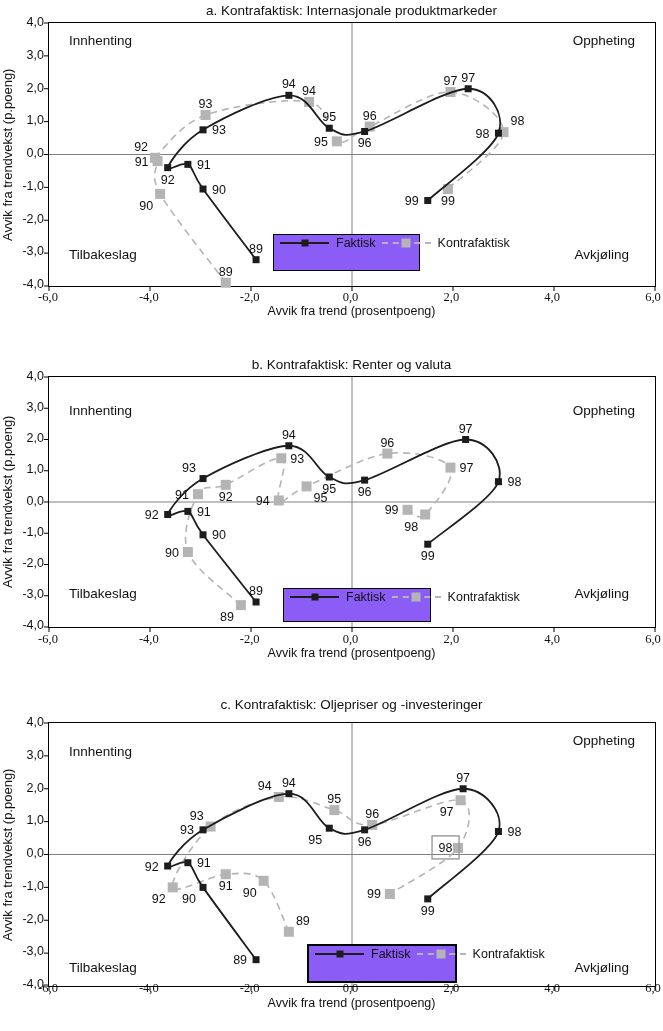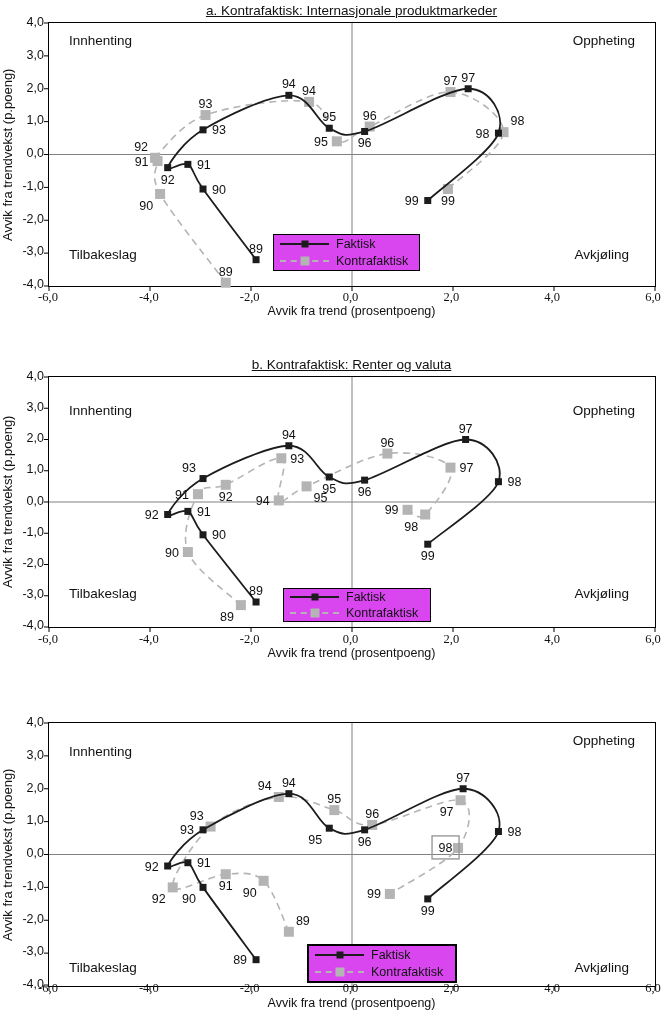--- a/index.html
+++ b/index.html
@@ -2,21 +2,21 @@
 <html><head>
 <meta charset="utf-8">
 <style>
   html,body{margin:0;padding:0;background:#ffffff;}
   .figure{position:relative;width:663px;height:1031px;background:#ffffff;
           font-family:"Liberation Sans","DejaVu Sans",sans-serif;color:#111;overflow:hidden;}
   .chart{position:absolute;left:0;width:663px;}
   .chart-a{top:0;height:330px;}
   .chart-b{top:345px;height:330px;}
   .chart-c{top:690px;height:341px;}
-  .chart-title{position:absolute;left:48px;width:607px;text-align:center;font-size:13.5px;text-decoration:underline;}
+  .chart-title{position:absolute;left:48px;width:607px;text-align:center;font-size:13.5px;}
   .chart-a .chart-title{top:3px;}
   .chart-b .chart-title{top:12px;}
   .chart-c .chart-title{top:7px;}
   .plot{position:absolute;left:48px;width:608px;border:1.5px solid #000;background:#fff;box-sizing:border-box;}
   .chart-a .plot{top:22px;height:265px;}
   .chart-b .plot{top:31px;height:252px;}
   .chart-c .plot{top:32px;height:265px;}
   .plot svg{position:absolute;left:0;top:0;overflow:visible;}
   .ylabel{position:absolute;left:0;width:18px;writing-mode:vertical-rl;transform:rotate(180deg);
           text-align:center;font-size:13px;}
@@ -39,22 +39,22 @@
   .chart-c .xaxis-title{top:306px;}
   .quad{position:absolute;font-size:13.5px;white-space:nowrap;}
   .quad.tl{left:20px;top:10px;}
   .quad.tr{right:20px;top:10px;}
   .quad.bl{left:20px;bottom:24px;}
   .quad.br{right:26px;bottom:24px;}
   .chart-b .quad.tl,.chart-b .quad.tr{top:26px;}
   .chart-b .quad.bl,.chart-b .quad.br{bottom:26px;}
   .chart-c .quad.tl{top:21px;}
   .chart-c .quad.bl,.chart-c .quad.br{bottom:11px;}
-  .legend{position:absolute;border:1.5px solid #000;background:#d946ef;display:flex;
-          flex-direction:column;justify-content:space-evenly;box-sizing:border-box;z-index:5;}
+  .legend{position:absolute;border:1.5px solid #000;background:#8b5cf6;display:flex;
+          justify-content:space-evenly;box-sizing:border-box;z-index:5;}
   .chart-a .legend{left:224px;top:211px;width:147px;height:37px;}
   .chart-b .legend{left:234px;top:211px;width:148px;height:34px;}
   .chart-c .legend{left:258px;top:221px;width:150px;height:39px;border-width:2px;}
   .legend-row{display:flex;align-items:center;height:15px;}
   .sample{position:relative;width:49px;margin-left:6px;height:0;}
   .sample.solid{border-top:2px solid #1c1c1c;}
   .sample.dashed{border-top:2px dashed #b4b4b4;}
   .sample .sq{position:absolute;left:50%;top:-1px;transform:translate(-50%,-50%);}
   .sq.black{width:7px;height:7px;background:#1c1c1c;}
   .sq.gray{width:9px;height:9px;background:#b4b4b4;}
@@ -283,20 +283,21 @@
         <span style="left: 33.3333%;">-2,0</span>
         <span style="left: 50%;">0,0</span>
         <span style="left: 66.6667%;">2,0</span>
         <span style="left: 83.3333%;">4,0</span>
         <span style="left: 100%;">6,0</span>
       </div>
     <div class="xaxis-title">Avvik fra trend (prosentpoeng)</div>
   </section>
 
   <section class="chart chart-c">
+    <div class="chart-title">c. Kontrafaktisk: Oljepriser og -investeringer</div>
     <div class="ylabel">Avvik fra trendvekst (p.poeng)</div>
     <div class="yticks">
         <span style="top: 0%;">4,0</span>
         <span style="top: 12.5%;">3,0</span>
         <span style="top: 25%;">2,0</span>
         <span style="top: 37.5%;">1,0</span>
         <span style="top: 50%;">0,0</span>
         <span style="top: 62.5%;">-1,0</span>
         <span style="top: 75%;">-2,0</span>
         <span style="top: 87.5%;">-3,0</span>

